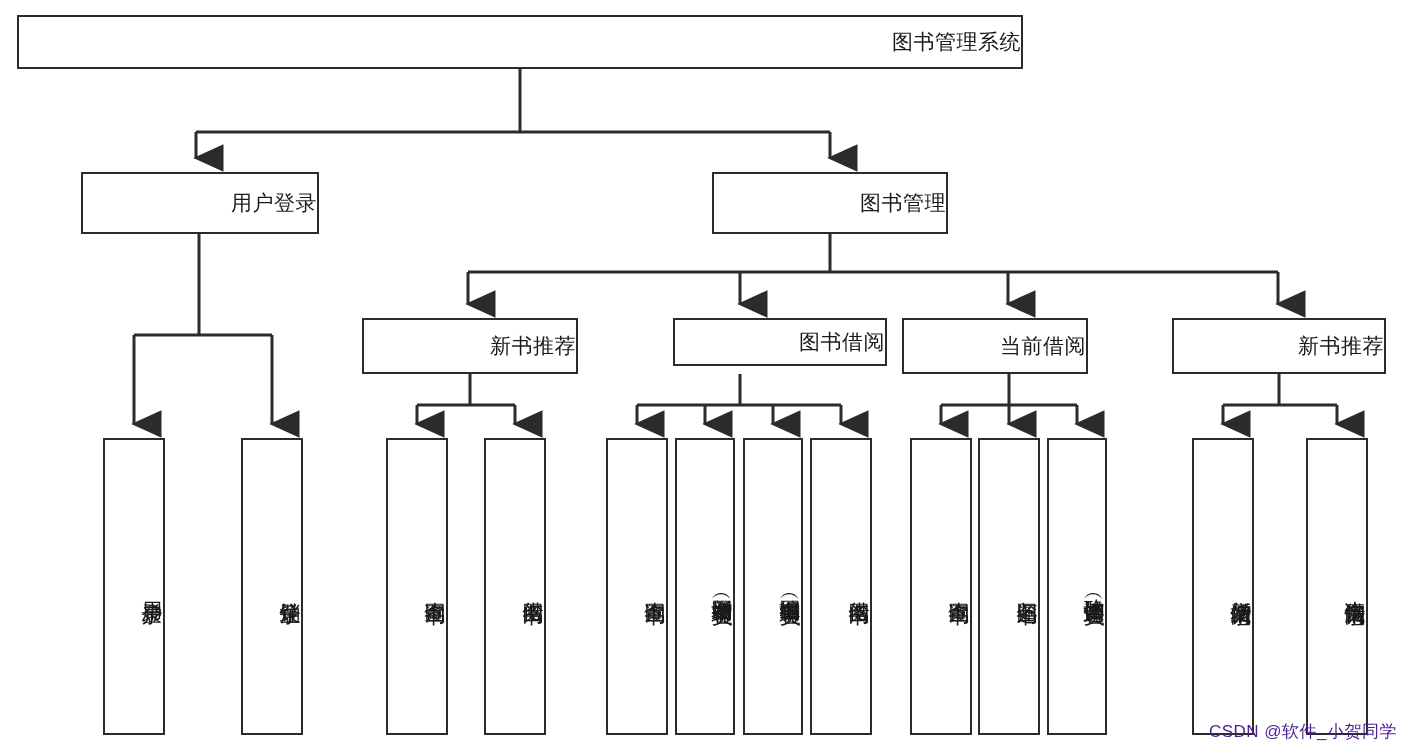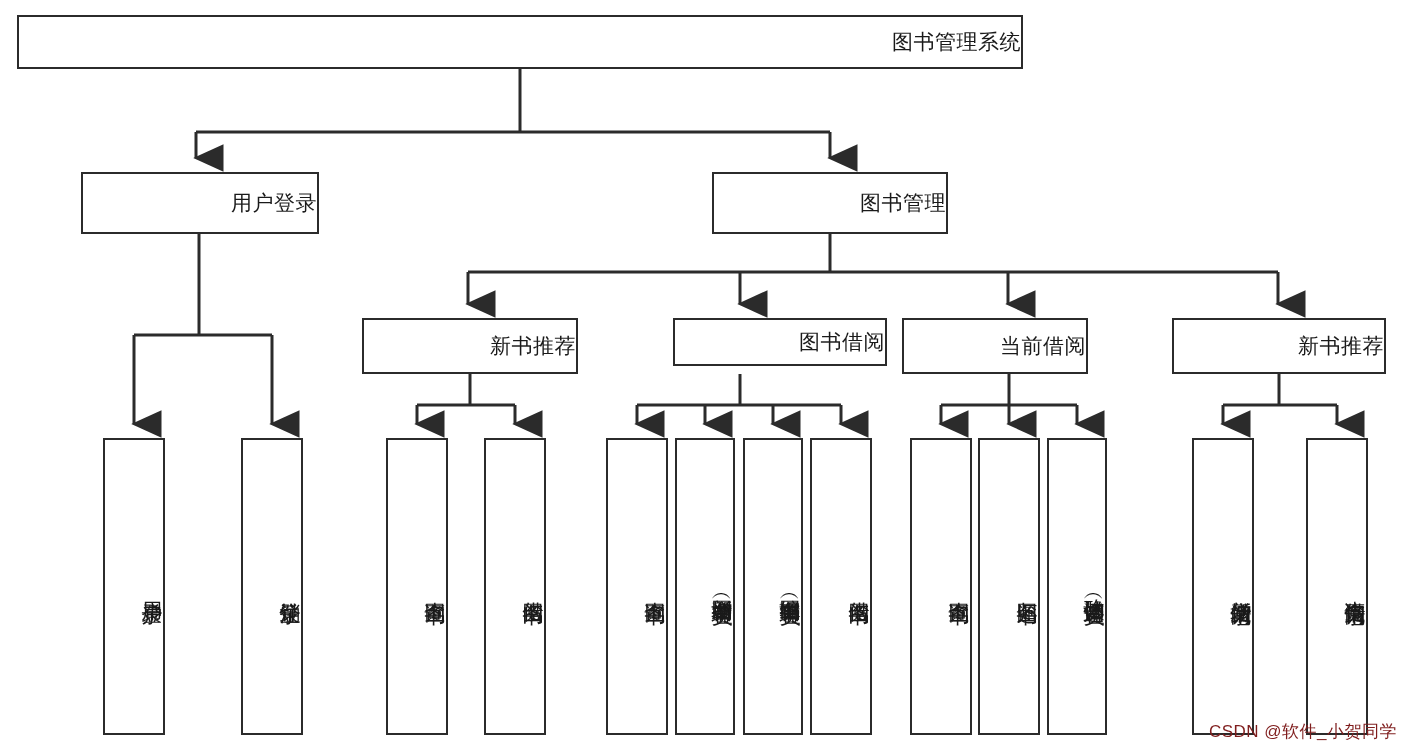--- a/index.html
+++ b/index.html
@@ -51,21 +51,21 @@
     top: 0;
     width: 1405px;
     height: 747px;
     pointer-events: none;
   }
   .watermark {
     position: absolute;
     right: 8px;
     bottom: 4px;
     font-size: 17px;
-    color: #7f1d1d;
+    color: #4c1d95;
     letter-spacing: 0.5px;
     white-space: nowrap;
   }
 </style>
 </head>
 <body>
 
 <div id="canvas">
 
   <svg id="wiring" viewBox="0 0 1405 747" xmlns="http://www.w3.org/2000/svg">

